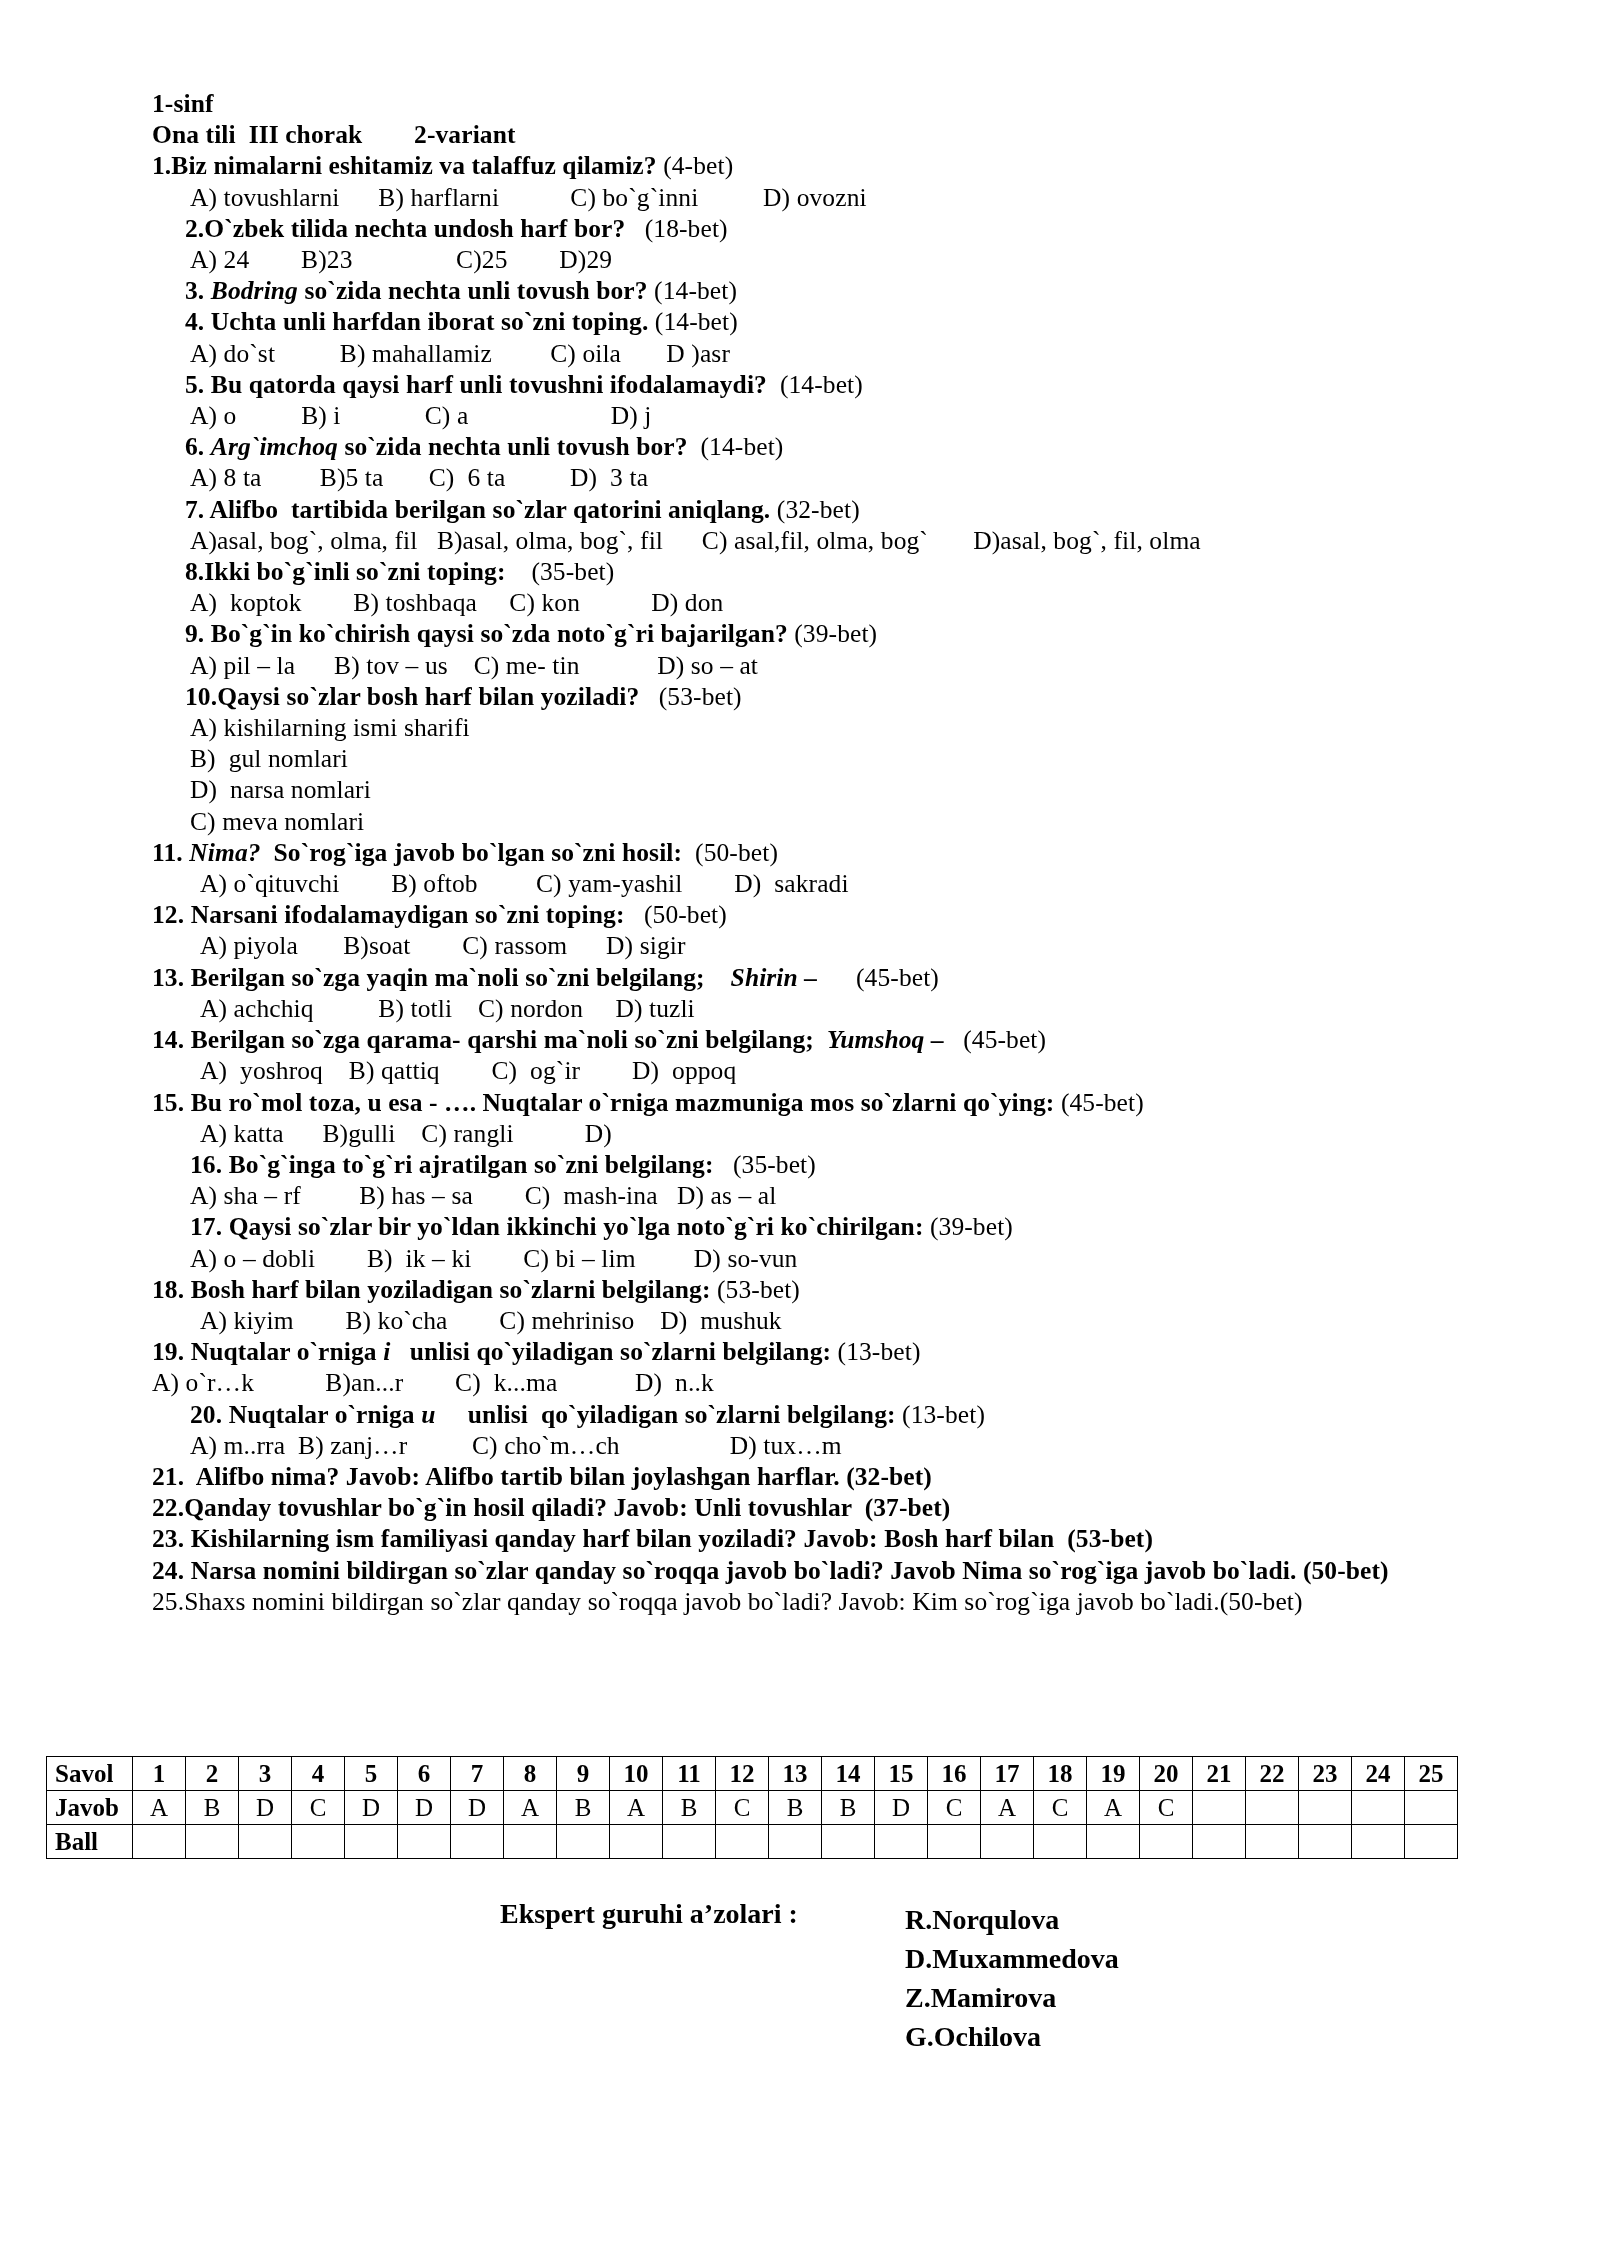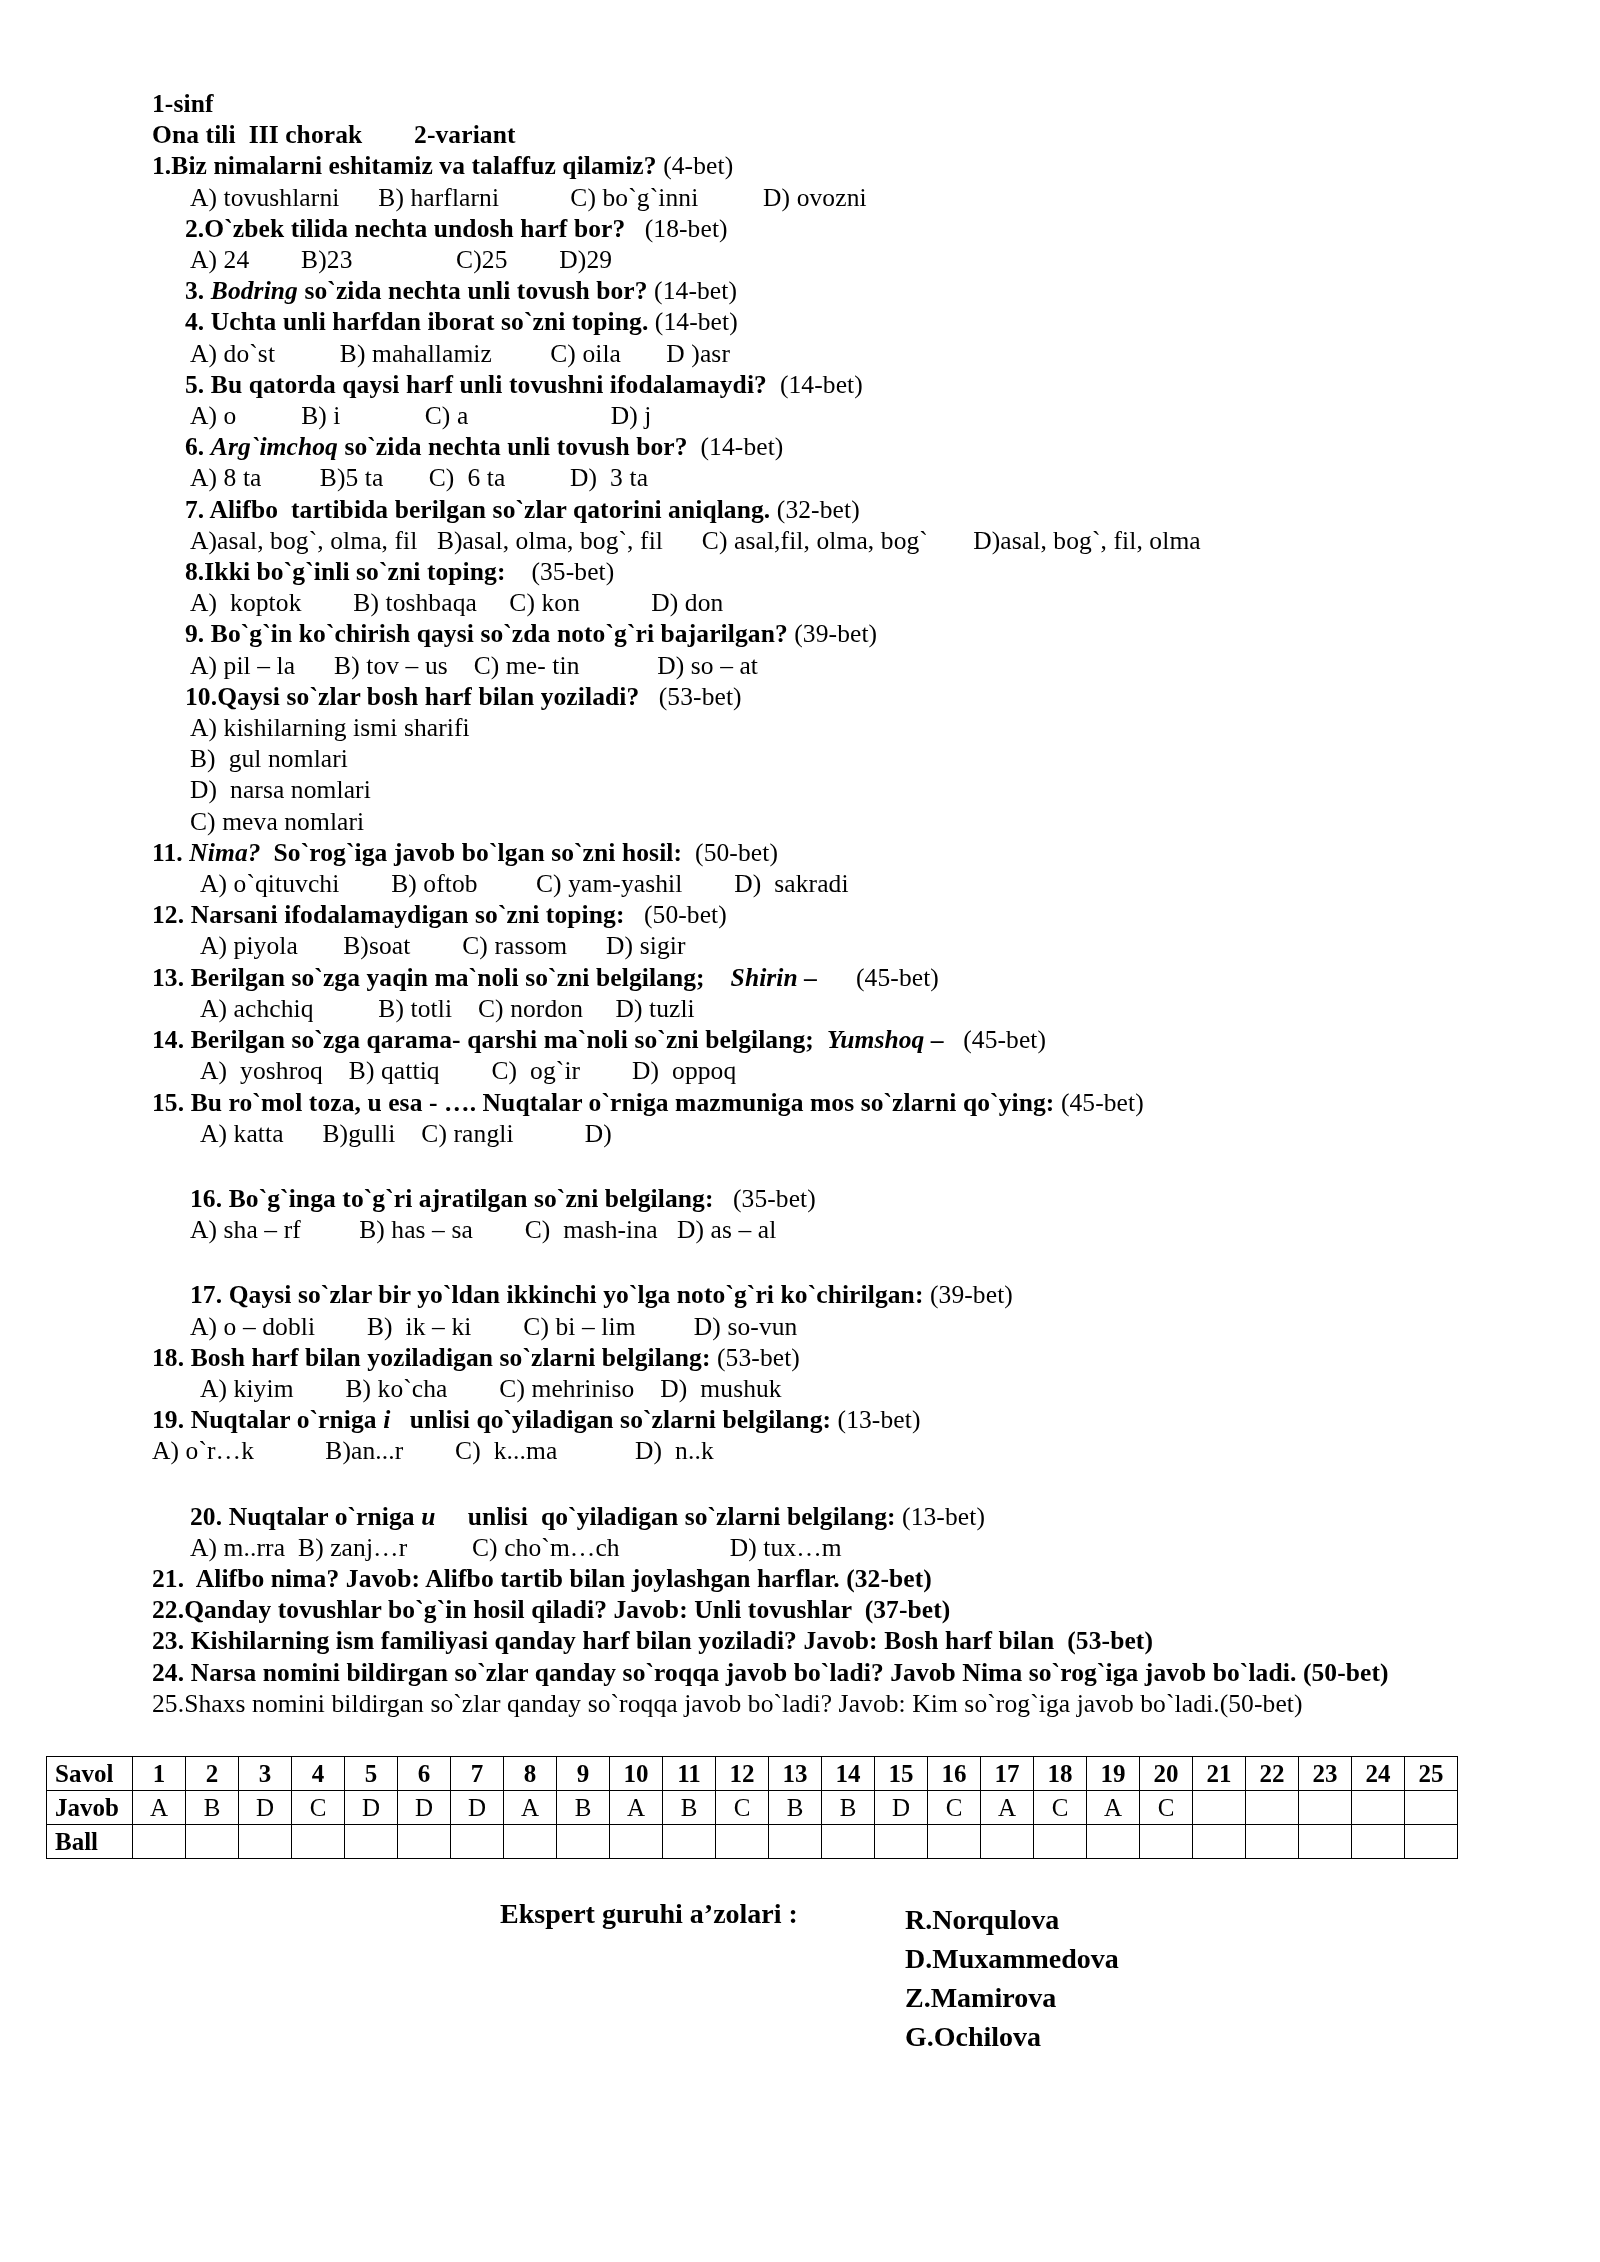--- a/index.html
+++ b/index.html
@@ -34,21 +34,21 @@
     font-size: 25.5px;
     line-height: 31.2px;
     letter-spacing: 0.1px;
   }
   .b { font-weight: bold; }
   .bi { font-weight: bold; font-style: italic; }
 
   
   .ind0 { padding-left: 0px; }
   .ind2 { padding-left: 33px; }
-  .ind3 { padding-left: 38px; margin-top: 34px; }
+  .ind3 { padding-left: 38px; }
   .ind-opt { padding-left: 38px; }
   .ind-optw { padding-left: 48px; }
 
   
   .answer-table-wrap {
     position: absolute;
     left: 46px;
     top: 1756px;
   }
   table.answers {

